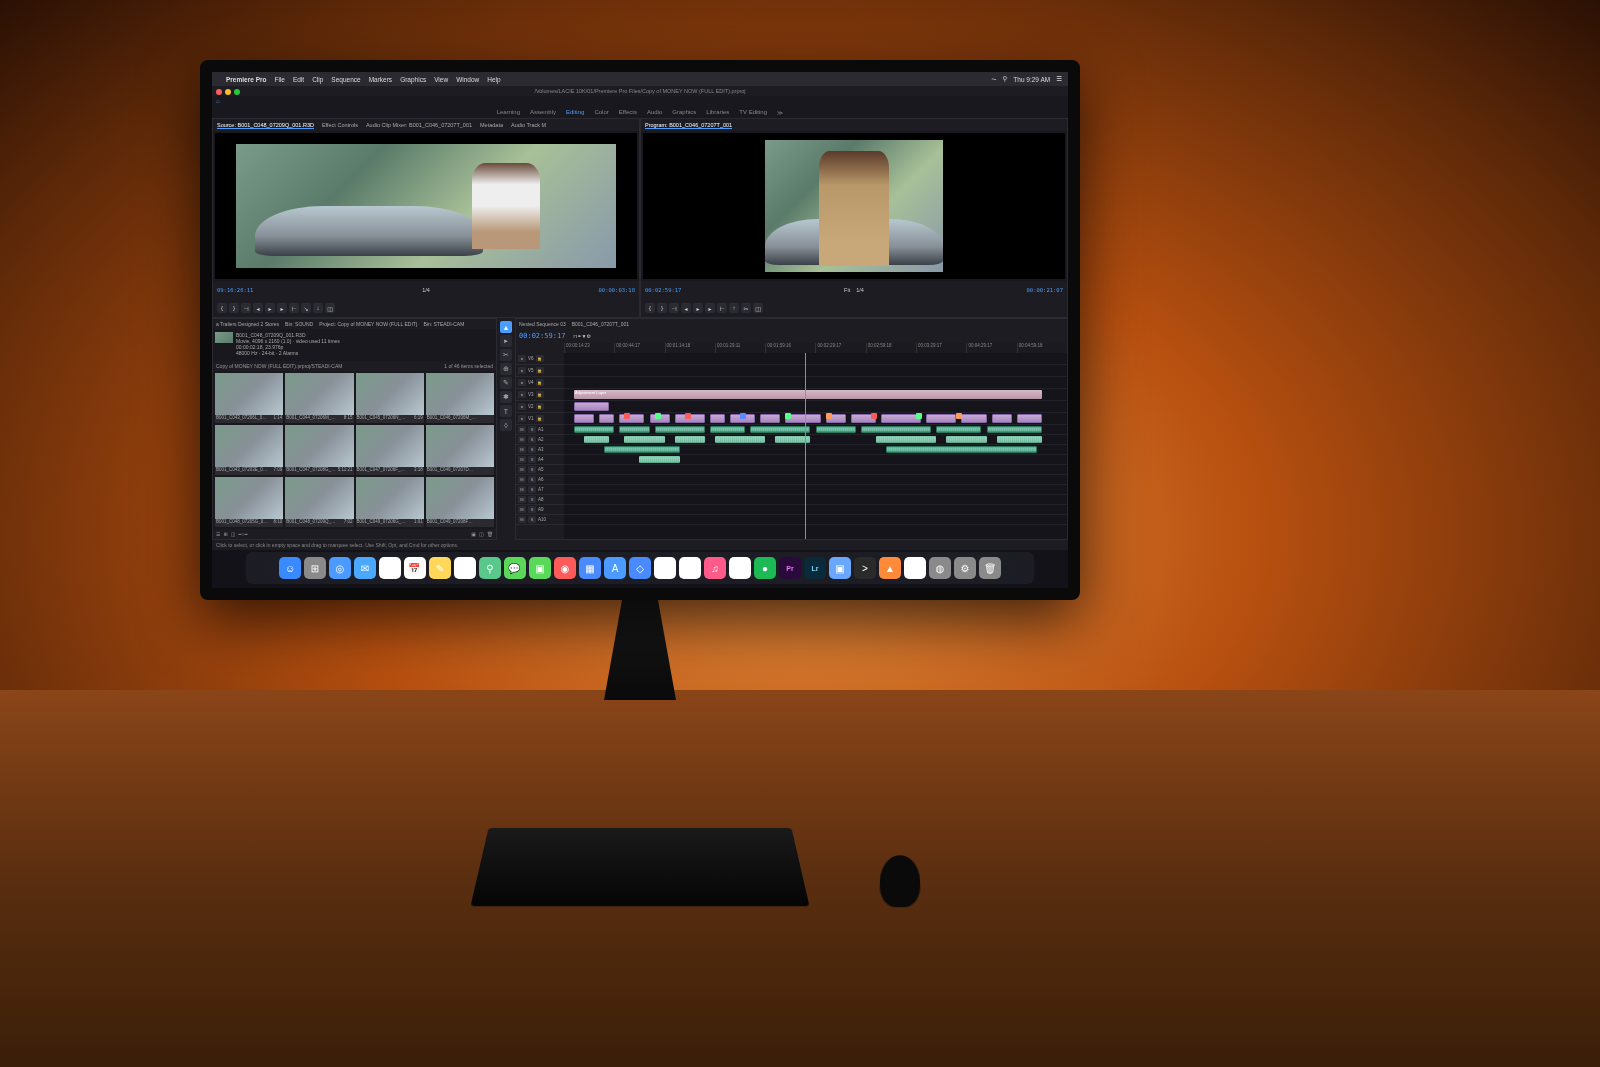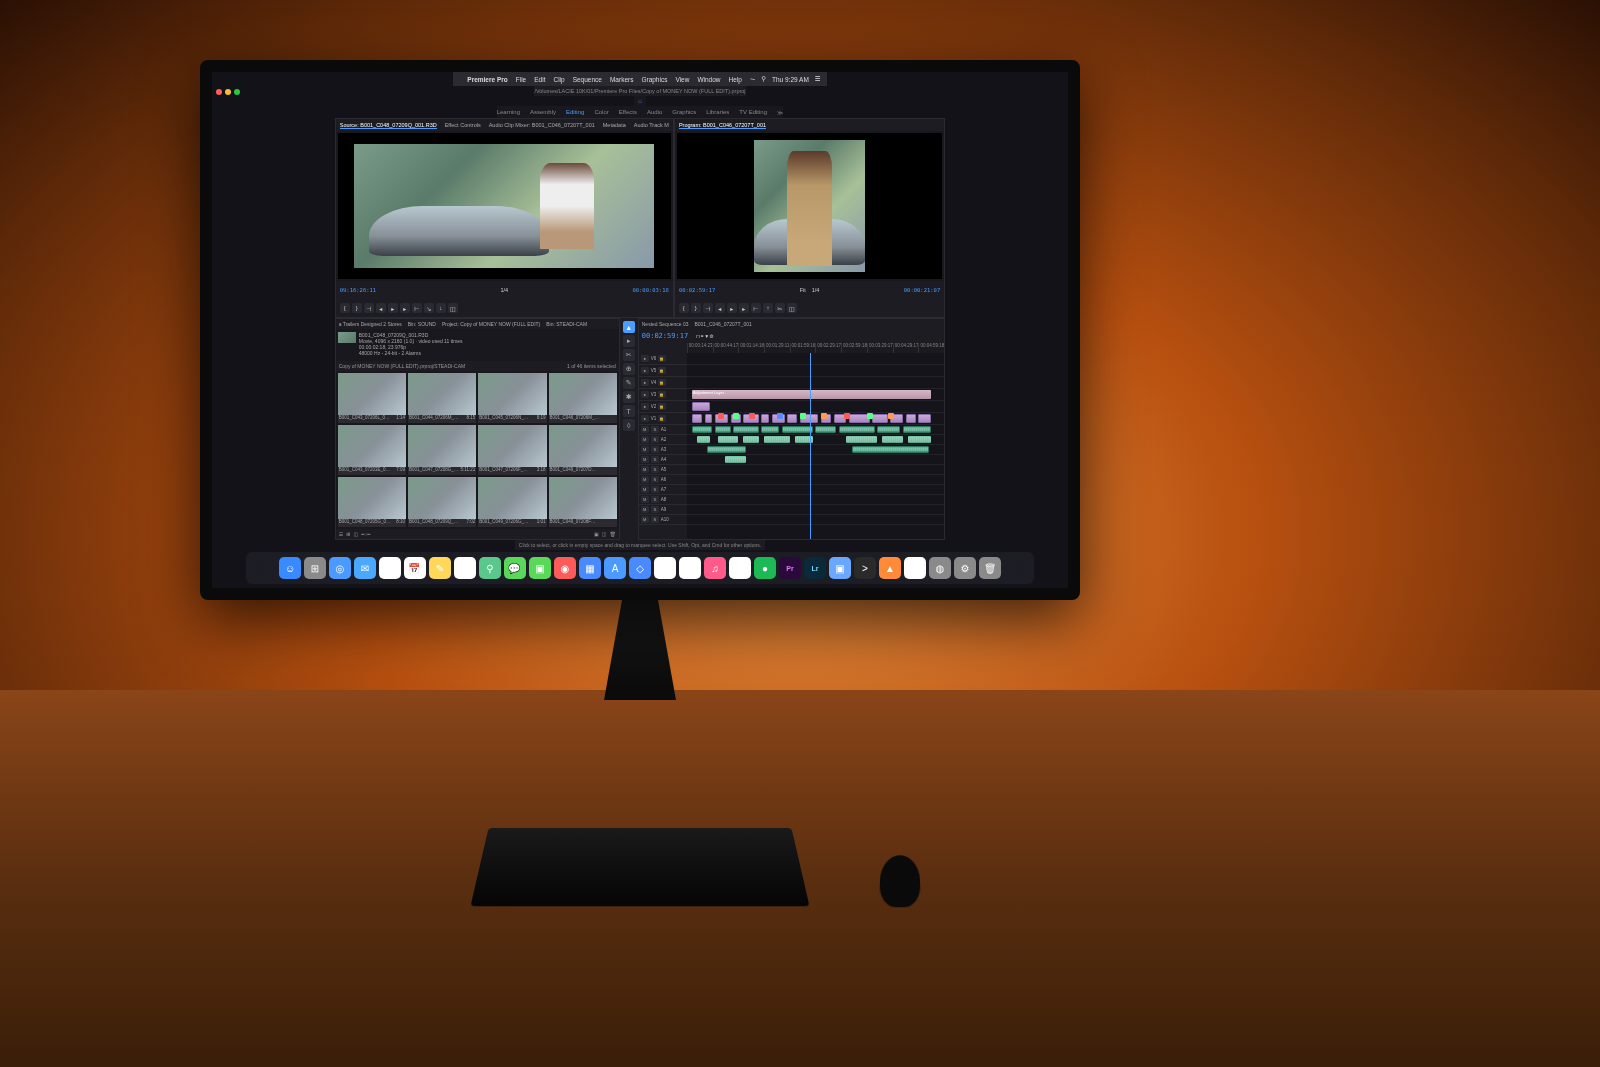--- a/index.html
+++ b/index.html
@@ -1,18 +1,18 @@
 <!DOCTYPE html>
 <html><head>
 <meta charset="utf-8">
 <style>
 * { margin: 0; padding: 0; box-sizing: border-box; font-family: -apple-system, "Helvetica Neue", Arial, sans-serif; }
 body { width: 1600px; height: 1067px; background: radial-gradient(ellipse at center, #e89040 0%, #b85010 40%, #5c2808 80%, #2a1004 100%); overflow: hidden; position: relative; }
 .monitor { position: absolute; left: 200px; top: 60px; width: 880px; height: 540px; background: #000; border-radius: 8px; box-shadow: 0 20px 60px rgba(0,0,0,0.7); border: 12px solid #0a0a0a; }
-.screen { width: 100%; height: 100%; background: #121218; display: flex; flex-direction: column; font-size: 7px; color: #ccc; overflow: hidden; align-items: center; }
+.screen { width: 100%; height: 100%; background: #121218; display: flex; flex-direction: column; font-size: 7px; color: #ccc; overflow: hidden; }
 
 
 .menubar { height: 14px; background: #2a2a30; display: flex; align-items: center; padding: 0 6px; gap: 8px; font-size: 6.5px; color: #ddd; }
 .apple { font-size: 8px; }
 .menubar-right { margin-left: auto; display: flex; gap: 6px; align-items: center; }
 .traffic { display: flex; gap: 3px; position: absolute; left: 4px; top: 17px; }
 .traffic span { width: 6px; height: 6px; border-radius: 50%; }
 .t-red { background: #ff5f56; } .t-yel { background: #ffbd2e; } .t-grn { background: #27c93f; }
 
 

